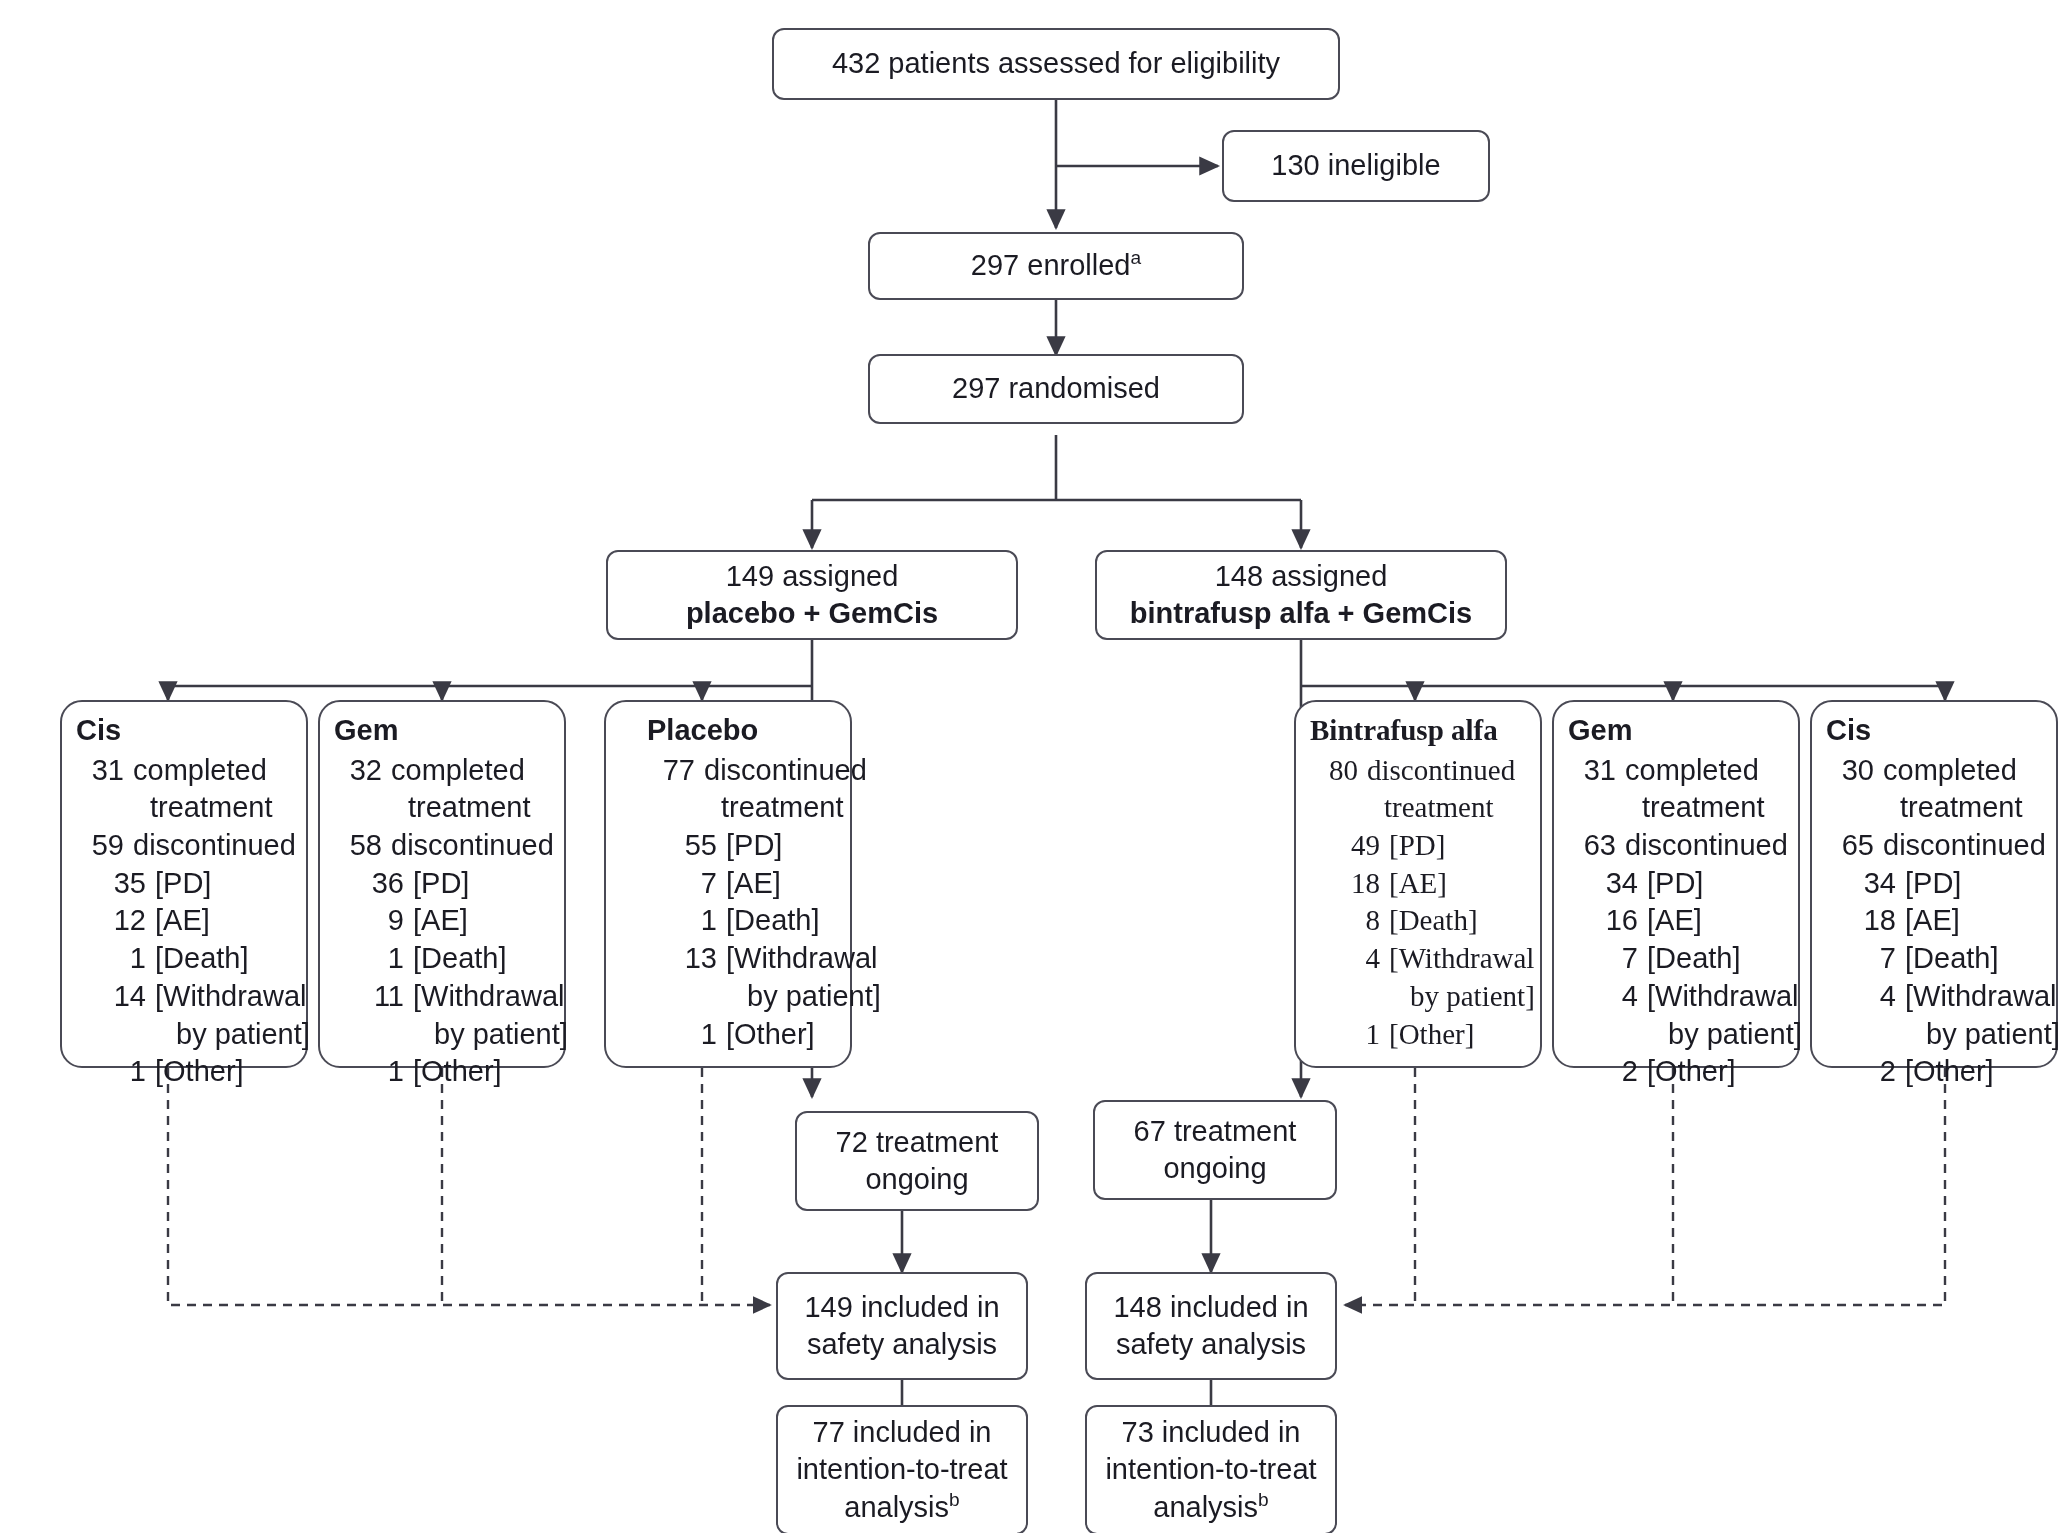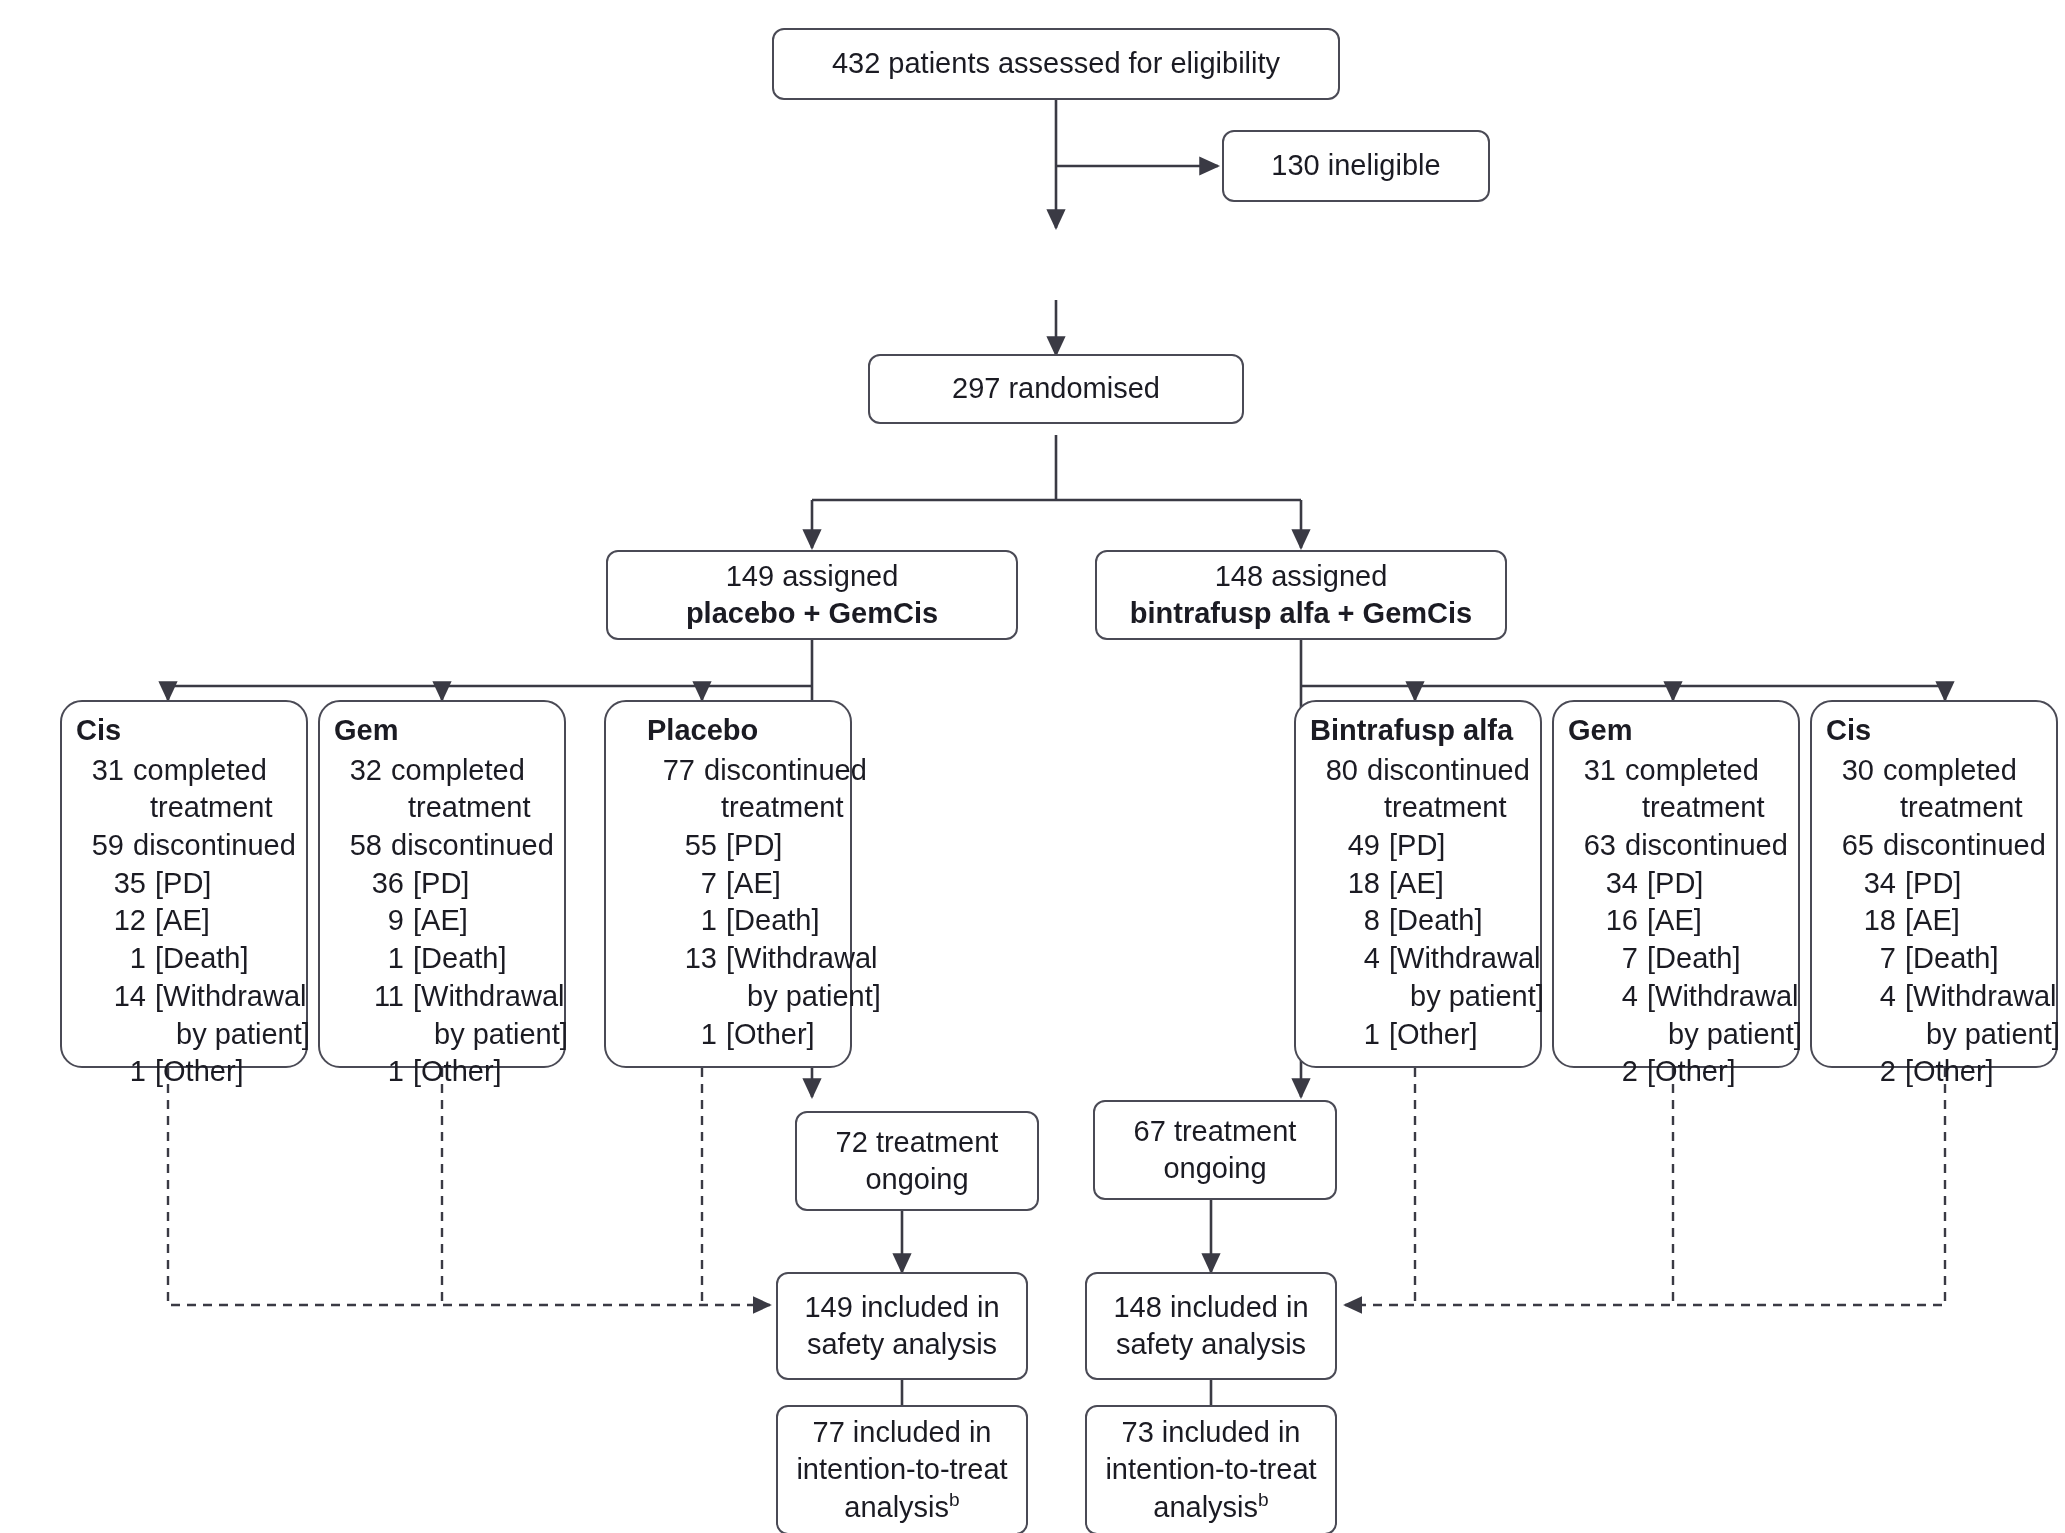--- a/index.html
+++ b/index.html
@@ -144,20 +144,23 @@
   </svg>
 
   <div class="node" style="left:772px; top:28px; width:568px; height:72px;">
     <span class="ln">432 patients assessed for eligibility</span>
   </div>
 
   <div class="node" style="left:1222px; top:130px; width:268px; height:72px;">
     <span class="ln">130 ineligible</span>
   </div>
 
+  <div class="node" style="left:868px; top:232px; width:376px; height:68px;">
+    <span class="ln"><span>297 enrolled</span><sup>a</sup></span>
+  </div>
 
   <div class="node" style="left:868px; top:354px; width:376px; height:70px;">
     <span class="ln">297 randomised</span>
   </div>
 
   <div class="node bold-second" style="left:606px; top:550px; width:412px; height:90px;">
     <span class="ln ln1">149 assigned</span>
     <span class="ln ln2">placebo + GemCis</span>
   </div>
 
@@ -197,21 +200,21 @@
       <span class="drow lvl0"><span class="num">77</span><span class="lbl">discontinued</span></span>
       <span class="drow cont">treatment</span>
       <span class="drow lvl1"><span class="num">55</span><span class="lbl">[PD]</span></span>
       <span class="drow lvl1"><span class="num">7</span><span class="lbl">[AE]</span></span>
       <span class="drow lvl1"><span class="num">1</span><span class="lbl">[Death]</span></span>
       <span class="drow lvl1"><span class="num">13</span><span class="lbl">[Withdrawal</span></span>
       <span class="drow cont2">by patient]</span>
       <span class="drow lvl1"><span class="num">1</span><span class="lbl">[Other]</span></span>
     </div>
 
-  <div class="dnode" id="box-right-bintrafusp" style="left:1294px; top:700px; width:248px; height:368px;">
+  <div class="dnode" id="box-right-bintrafusp" style="left:1294px; top:700px; width:248px; height:368px;font-family:Liberation Serif, serif;">
       <span class="dhead">Bintrafusp alfa</span>
       <span class="drow lvl0"><span class="num">80</span><span class="lbl">discontinued</span></span>
       <span class="drow cont">treatment</span>
       <span class="drow lvl1"><span class="num">49</span><span class="lbl">[PD]</span></span>
       <span class="drow lvl1"><span class="num">18</span><span class="lbl">[AE]</span></span>
       <span class="drow lvl1"><span class="num">8</span><span class="lbl">[Death]</span></span>
       <span class="drow lvl1"><span class="num">4</span><span class="lbl">[Withdrawal</span></span>
       <span class="drow cont2">by patient]</span>
       <span class="drow lvl1"><span class="num">1</span><span class="lbl">[Other]</span></span>
     </div>

